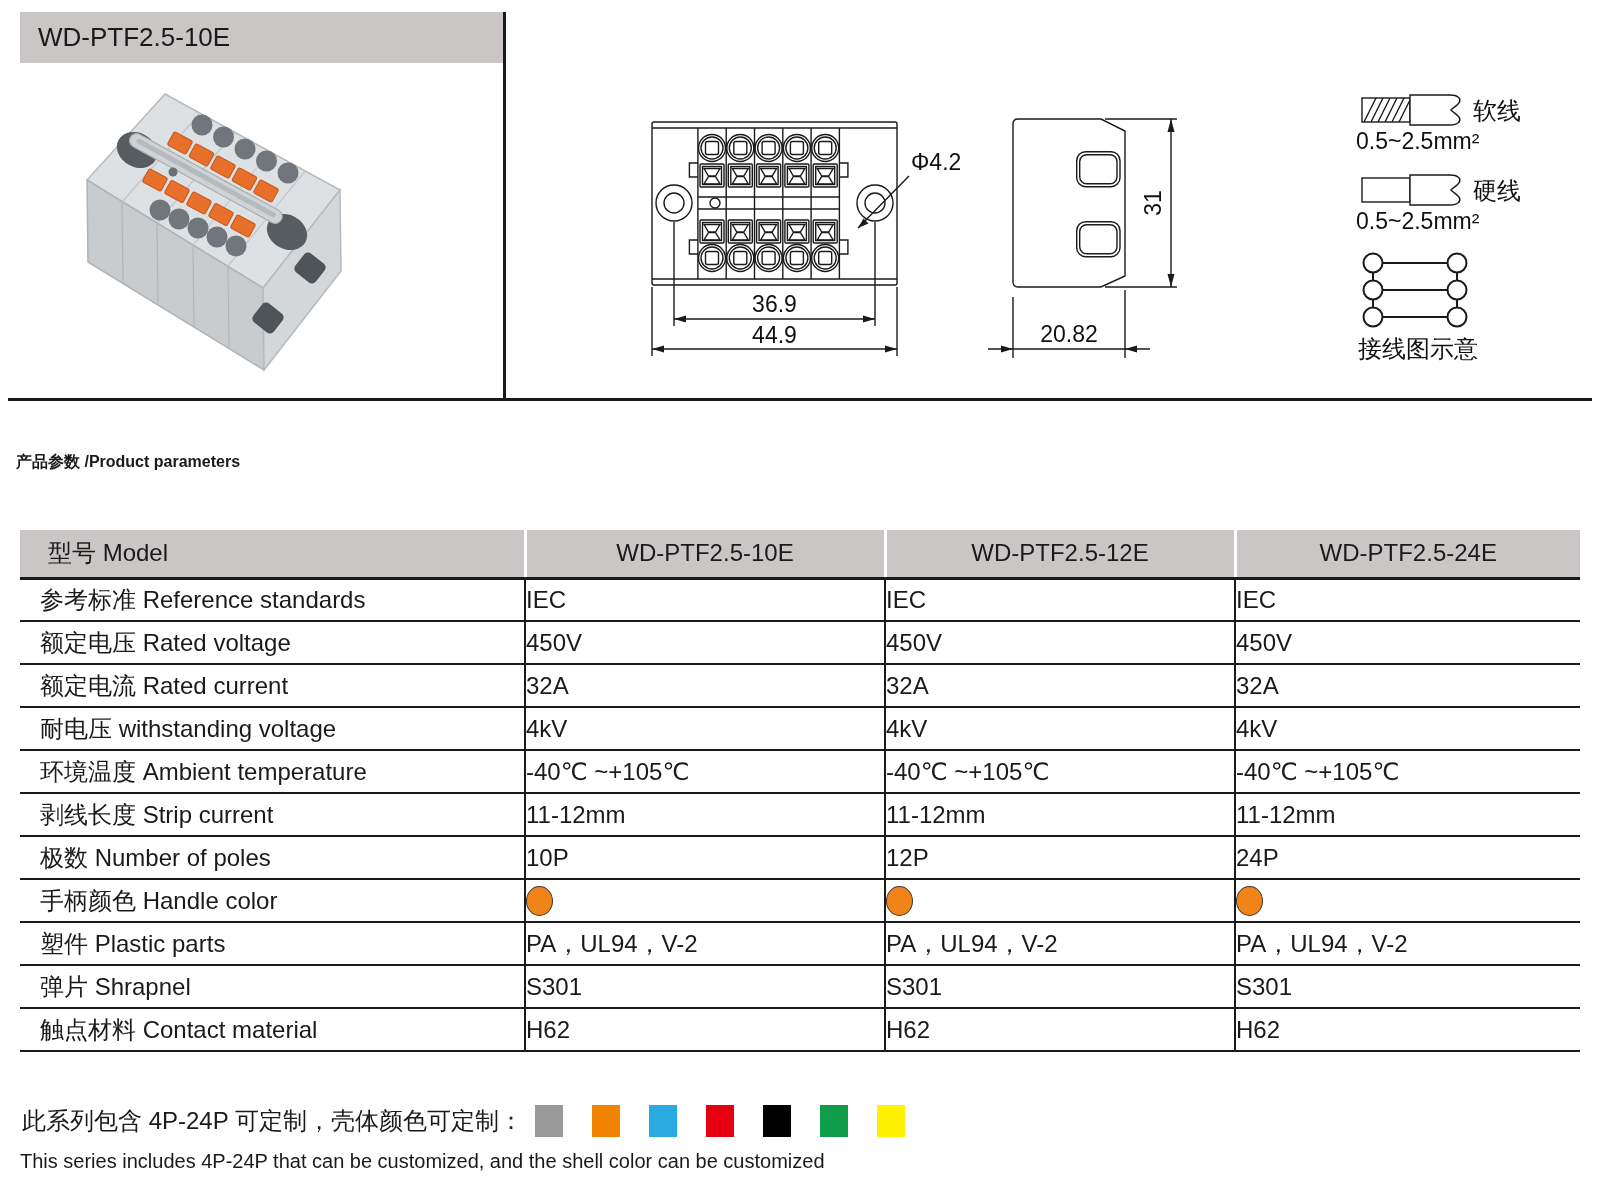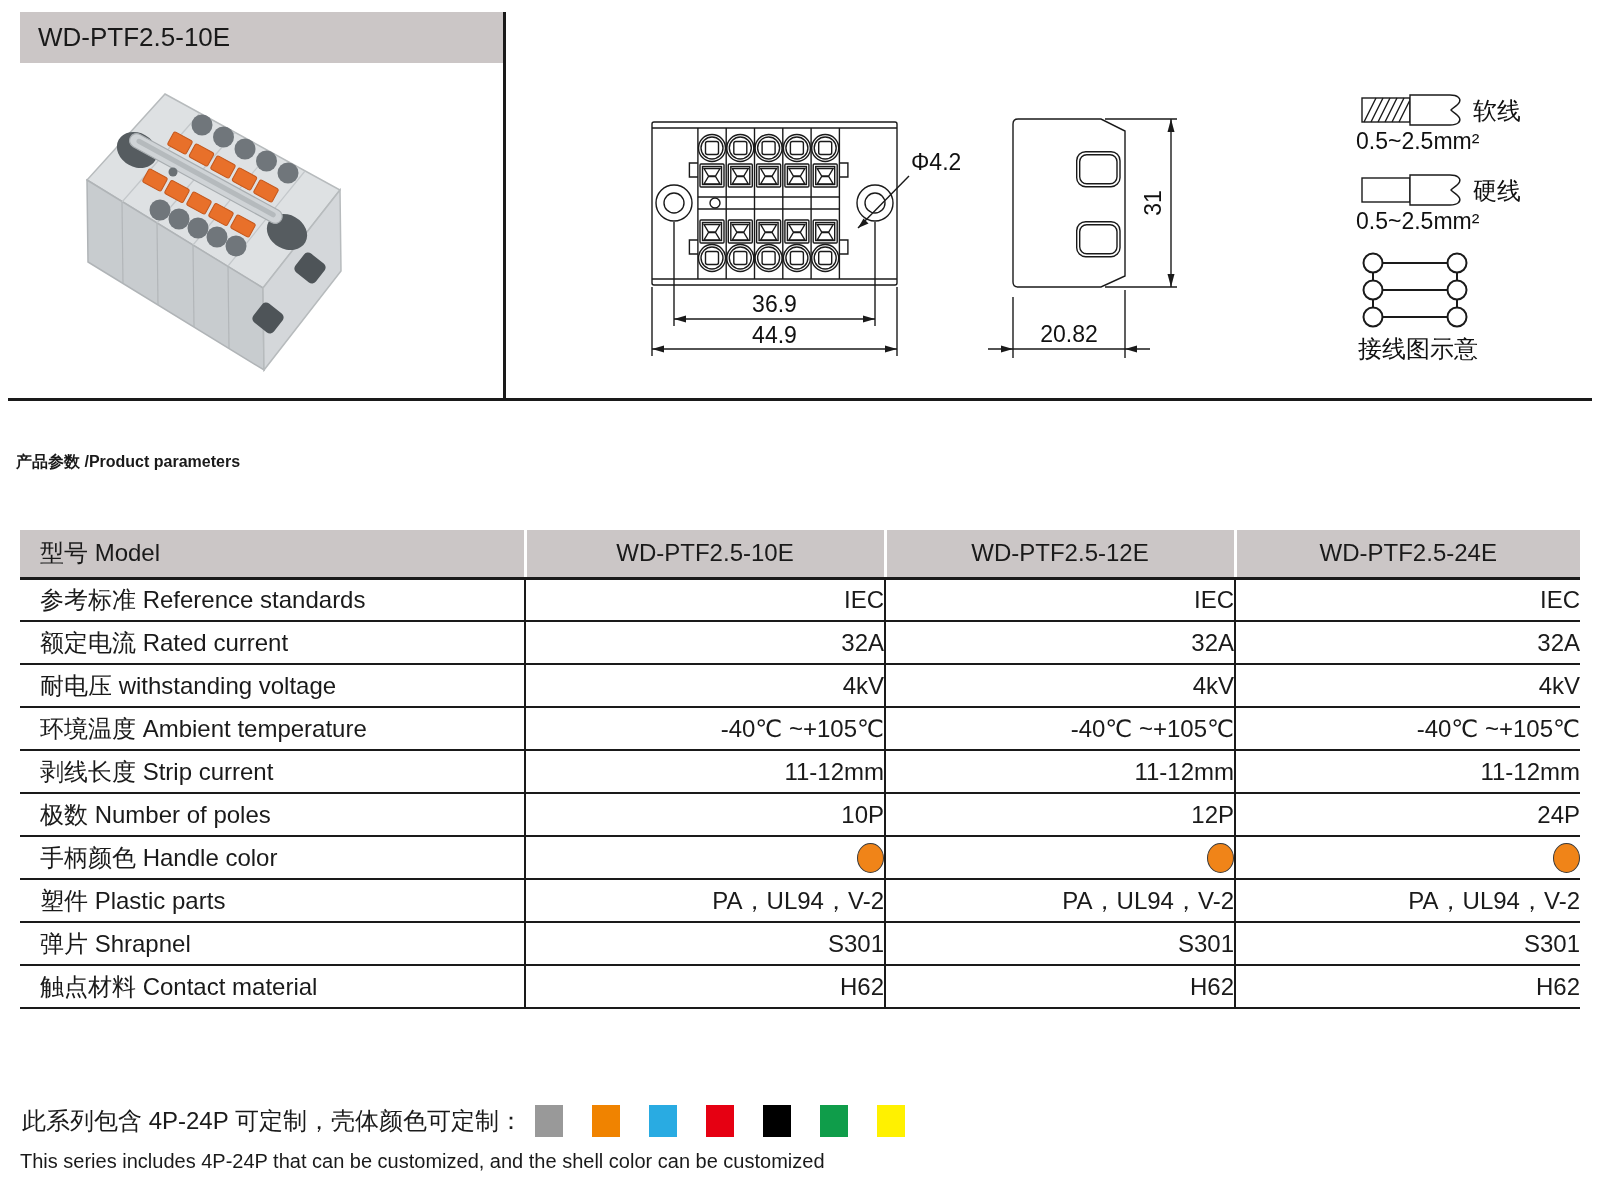--- a/index.html
+++ b/index.html
@@ -27,22 +27,22 @@
 
   .section-title { position:absolute; left:16px; top:452px; font-size:16px; font-weight:bold; }
 
   table.params { position:absolute; left:20px; top:530px; width:1560px;
     border-collapse:collapse; table-layout:fixed; font-size:24px; }
   table.params col.c1 { width:505px; } table.params col.c2 { width:360px; }
   table.params col.c3 { width:350px; } table.params col.c4 { width:345px; }
   table.params thead th { background:#cbc6c6; height:48px; font-weight:normal;
     border-bottom:3px solid #1a1a1a; text-align:center; }
   table.params thead th + th { border-left:3px solid #fff; }
-  table.params thead th.rowlabel { text-align:left; padding-left:20px; }
-  table.params tbody td { height:43px; border-bottom:2px solid #1a1a1a; text-align:right; }
+  table.params thead th.rowlabel { text-align:left; padding-left:28px; }
+  table.params tbody td { height:43px; border-bottom:2px solid #1a1a1a; text-align:left; }
   table.params tbody td + td { border-left:2px solid #1a1a1a; }
   table.params tbody td.rowlabel { text-align:left; padding-left:20px; }
   .handle-dot { display:inline-block; width:27px; height:30px; border-radius:50%;
     border:1.5px solid #3a3a3a; vertical-align:middle; }
 
   .footer-line1 { position:absolute; left:22px; top:1098px; height:46px;
     display:flex; align-items:center; font-size:24px; }
   .swatch { display:inline-block; width:28px; height:32px; margin-left:29px; }
   .swatch.first { margin-left:12px; }
   .footer-line2 { position:absolute; left:20px; top:1150px; font-size:20px; }
@@ -273,20 +273,26 @@
       </tr>
     </thead>
     <tbody>
       <tr>
         <td class="rowlabel">参考标准 Reference standards</td>
         <td>IEC</td>
         <td>IEC</td>
         <td>IEC</td>
       </tr>
       <tr>
+        <td class="rowlabel">额定电压 Rated voltage</td>
+        <td>450V</td>
+        <td>450V</td>
+        <td>450V</td>
+      </tr>
+      <tr>
         <td class="rowlabel">额定电流 Rated current</td>
         <td>32A</td>
         <td>32A</td>
         <td>32A</td>
       </tr>
       <tr>
         <td class="rowlabel">耐电压 withstanding voltage</td>
         <td>4kV</td>
         <td>4kV</td>
         <td>4kV</td>

